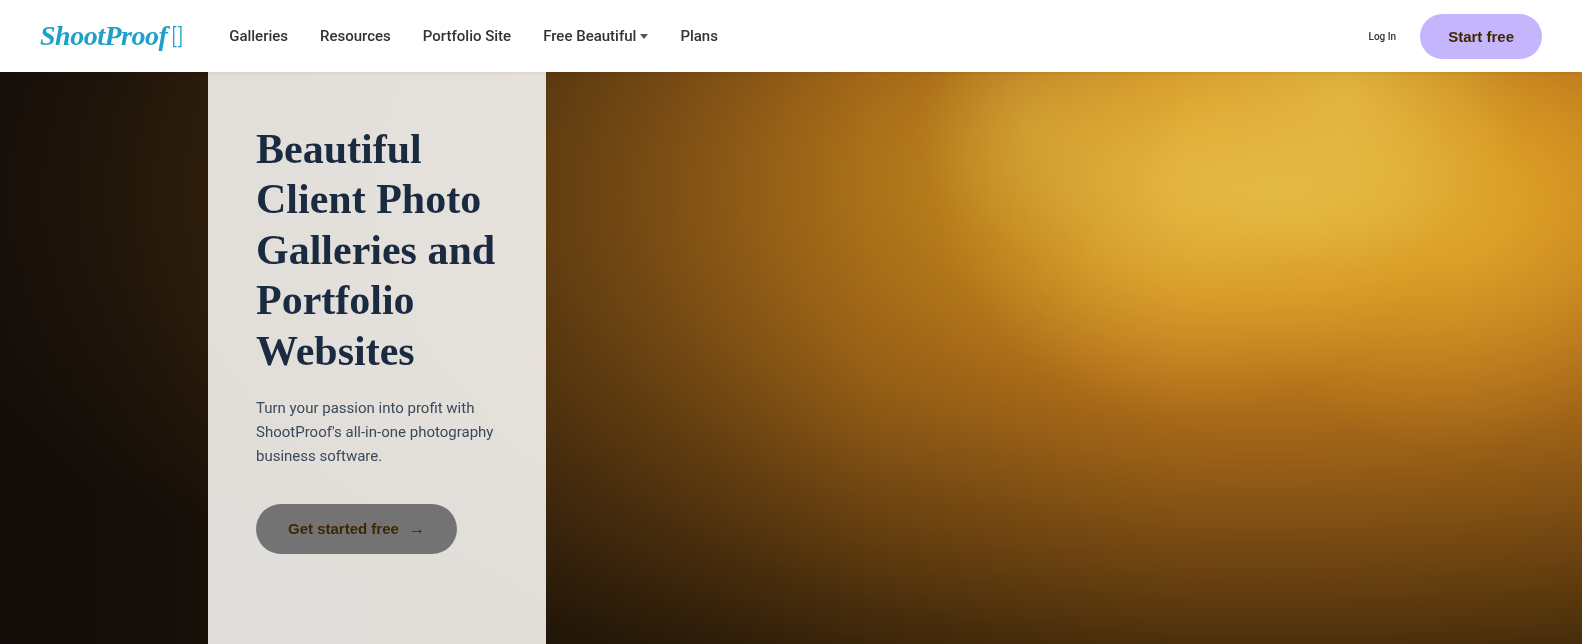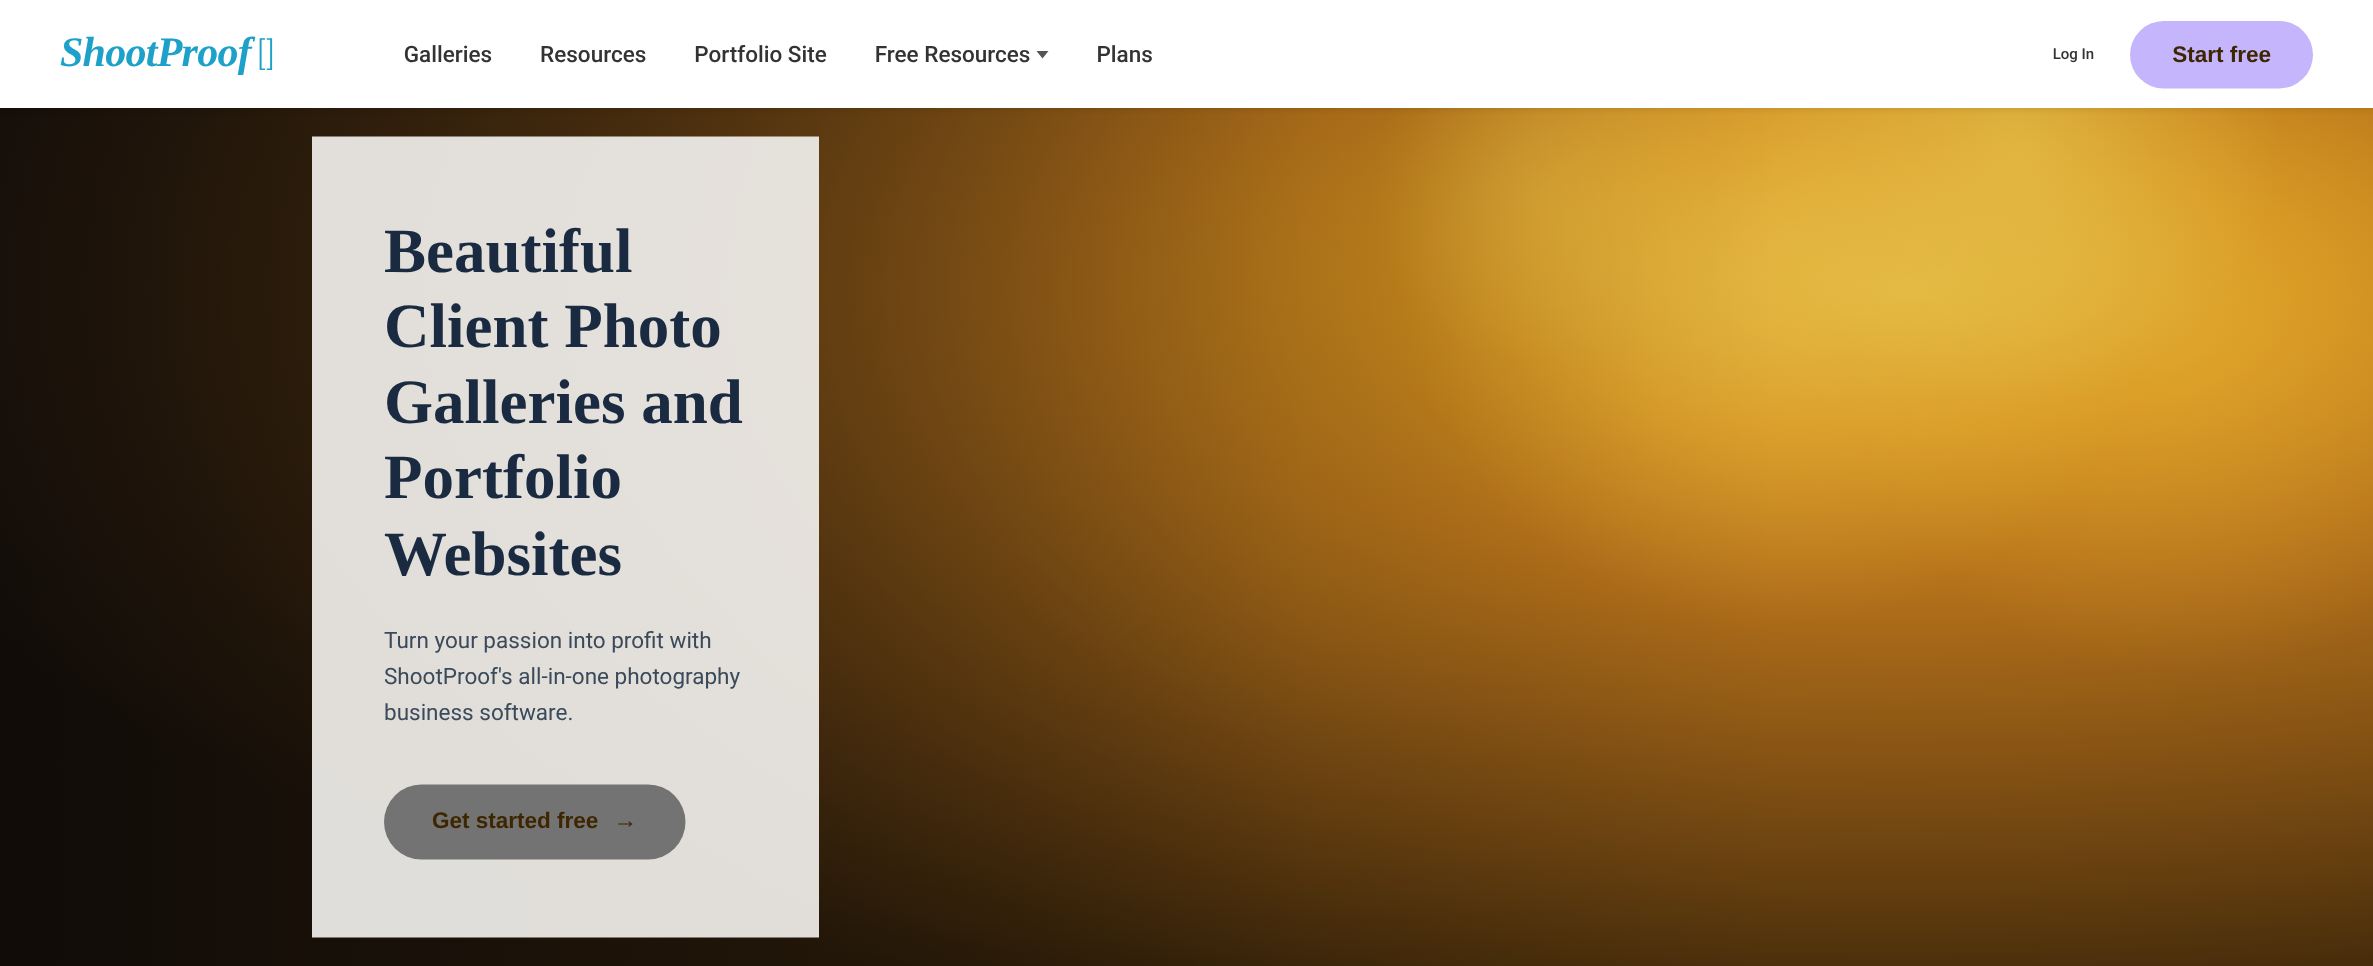--- a/index.html
+++ b/index.html
@@ -15,21 +15,20 @@
     .navbar {
       position: absolute;
       top: 0; left: 0; right: 0;
       height: 72px;
       background: #fff;
       display: flex;
       align-items: center;
       padding: 0 40px;
       z-index: 10;
       box-shadow: 0 1px 4px rgba(0,0,0,0.08);
-      gap: 40px;
     }
 
     .logo-wrap {
       display: flex;
       align-items: center;
       margin-right: 48px;
     }
 
     .logo-text {
       font-size: 28px;
@@ -152,21 +151,20 @@
     }
 
     
     .hero-content {
       position: absolute;
       top: 72px;
       left: 168px;
       width: 378px;
       bottom: 0;
       display: flex;
-      align-items: center;
       padding-left: 40px;
     }
 
     .content-card {
       background: rgba(240, 238, 235, 0.93);
       padding: 52px 48px 52px 48px;
       width: 100%;
     }
 
     .hero-headline {
@@ -211,21 +209,21 @@
   <div class="logo-wrap">
     <span class="logo-text">ShootProof</span>
     <span class="logo-bracket">[&nbsp;]</span>
   </div>
 
   <div class="nav-links">
     <a class="nav-link">Galleries</a>
     <a class="nav-link">Resources</a>
     <a class="nav-link">Portfolio Site</a>
     <a class="nav-link nav-link-dropdown">
-      <span>Free Resources</span>
+      <span>Free Beautiful</span>
       <span class="chevron-down"></span>
     </a>
     <a class="nav-link">Plans</a>
   </div>
 
   <div class="nav-right">
     <a class="login-link">Log In</a>
     <button class="start-free-btn">Start free</button>
   </div>
 </nav>

